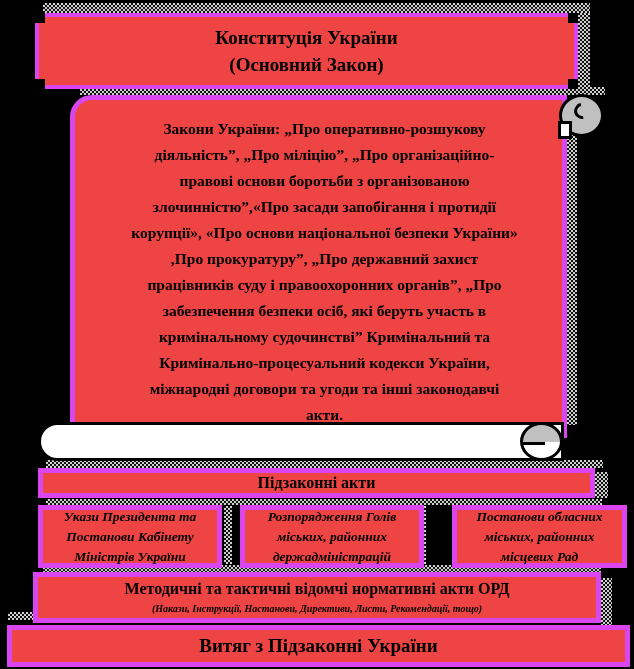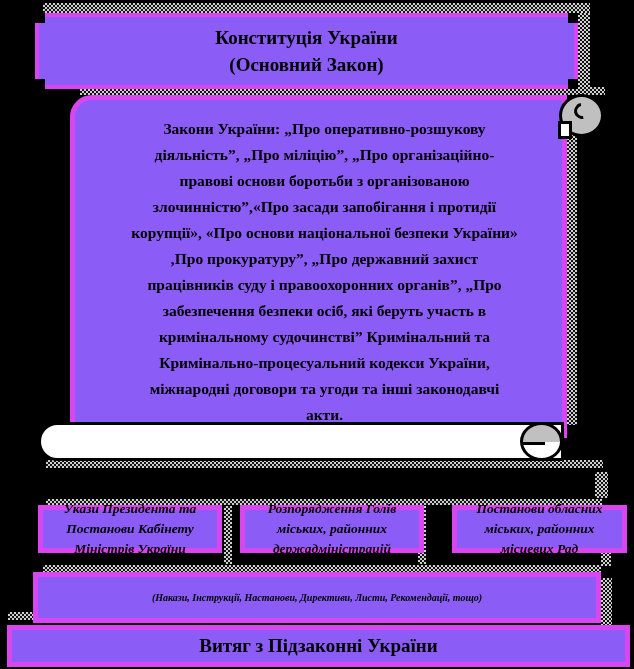--- a/index.html
+++ b/index.html
@@ -1,21 +1,21 @@
 <!DOCTYPE html>
 <html><head>
 <meta charset="utf-8">
 <style>
   html,body{margin:0;padding:0;background:#000;}
   .stage{
     position:relative;width:634px;height:669px;background:#000;overflow:hidden;
     font-family:"Liberation Serif","DejaVu Serif",serif;color:#000;
   }
   .box{
-    position:absolute;box-sizing:border-box;background:#8b5cf6;border:5px solid #d946ef;
+    position:absolute;box-sizing:border-box;background:#ef4444;border:5px solid #d946ef;
     display:flex;align-items:center;justify-content:center;text-align:center;
     font-weight:bold;z-index:2;white-space:pre-line;
   }
   .dither{
     position:absolute;z-index:1;
     background:repeating-conic-gradient(#cfcfcf 0% 25%, #121212 0% 50%);
     background-size:4px 4px;
   }
   
   .title-box{left:35px;top:13px;width:543px;height:76px;border-width:4px;
@@ -35,21 +35,21 @@
   .curl-top-swirl{position:absolute;left:12px;top:6px;width:16px;height:16px;box-sizing:border-box;
                   border:3px solid transparent;border-left-color:#000;border-bottom-color:#000;
                   border-radius:50%;transform:rotate(35deg);}
   .scroll-bar{position:absolute;box-sizing:border-box;left:38px;top:422px;width:526px;height:39px;
               background:#fff;border:3px solid #000;border-radius:20px 0 0 20px;z-index:3;}
   .curl-bottom{left:520px;top:422px;width:43px;height:39px;
                background:linear-gradient(180deg,#c0c0c0 0 52%,#fff 52% 100%);}
   .curl-bottom-line{position:absolute;left:0;top:52%;width:60%;height:3px;background:#000;}
   
   .bylaws-header{left:38px;top:468px;width:557px;height:30px;font-size:16px;}
-  .bylaw-box{top:505px;height:48px;font-size:13.5px;line-height:20px;font-style:italic;}
+  .bylaw-box{top:505px;height:63px;font-size:13.5px;line-height:20px;font-style:italic;}
   .bylaw-1{left:38px;width:184px;}
   .bylaw-2{left:240px;width:184px;align-items:center;}
   .bylaw-3{left:452px;width:175px;}
   .dept-box{left:33px;top:572px;width:568px;height:51px;flex-direction:column;}
   .dept-line1{font-size:16px;line-height:22px;font-weight:bold;}
   .dept-line2{font-size:10px;line-height:18px;font-weight:bold;font-style:italic;}
   .extract-box{left:7px;top:625px;width:623px;height:42px;font-size:19px;}
   .extract-date{font-size:14px;font-weight:bold;margin-left:7px;}
   
   .s-title-top{left:43px;top:3px;width:547px;height:10px;}
@@ -110,38 +110,42 @@
   </div>
   <div class="curl curl-top">
     <span class="curl-top-notch"></span>
     <span class="curl-top-swirl"></span>
   </div>
   <div class="scroll-bar"></div>
   <div class="curl curl-bottom">
     <span class="curl-bottom-line"></span>
   </div>
 
+  <div class="box bylaws-header">
+    <span>Підзаконні акти</span>
+  </div>
 
   <div class="box bylaw-box bylaw-1">
     <span>Укази Президента та
 Постанови Кабінету
 Міністрів України</span>
   </div>
   <div class="box bylaw-box bylaw-2">
     <span>Розпорядження Голів
 міських, районних
 держадміністрацій</span>
   </div>
   <div class="box bylaw-box bylaw-3">
     <span>Постанови обласних
 міських, районних
 місцевих Рад</span>
   </div>
 
   <div class="box dept-box">
+    <span class="dept-line1">Методичні та тактичні відомчі нормативні акти ОРД</span>
     <span class="dept-line2">(Накази, Інструкції, Настанови, Директиви, Листи, Рекомендації, тощо)</span>
   </div>
 
   <div class="box extract-box">
     <span>Витяг з Підзаконні  України</span>
   </div>
 
 </div>
 
 </body></html>

